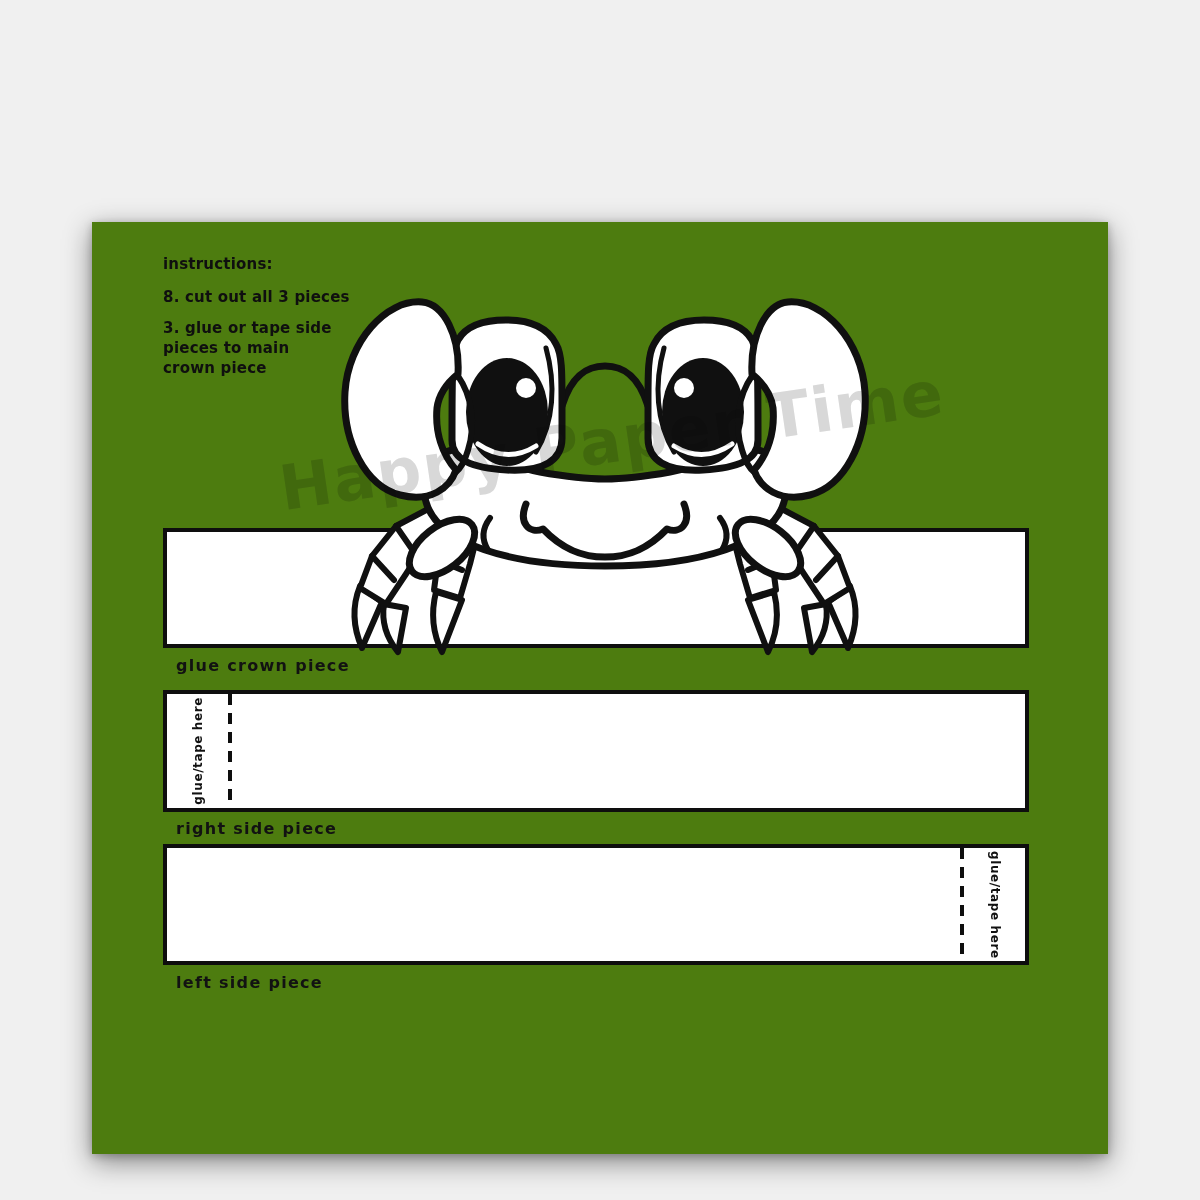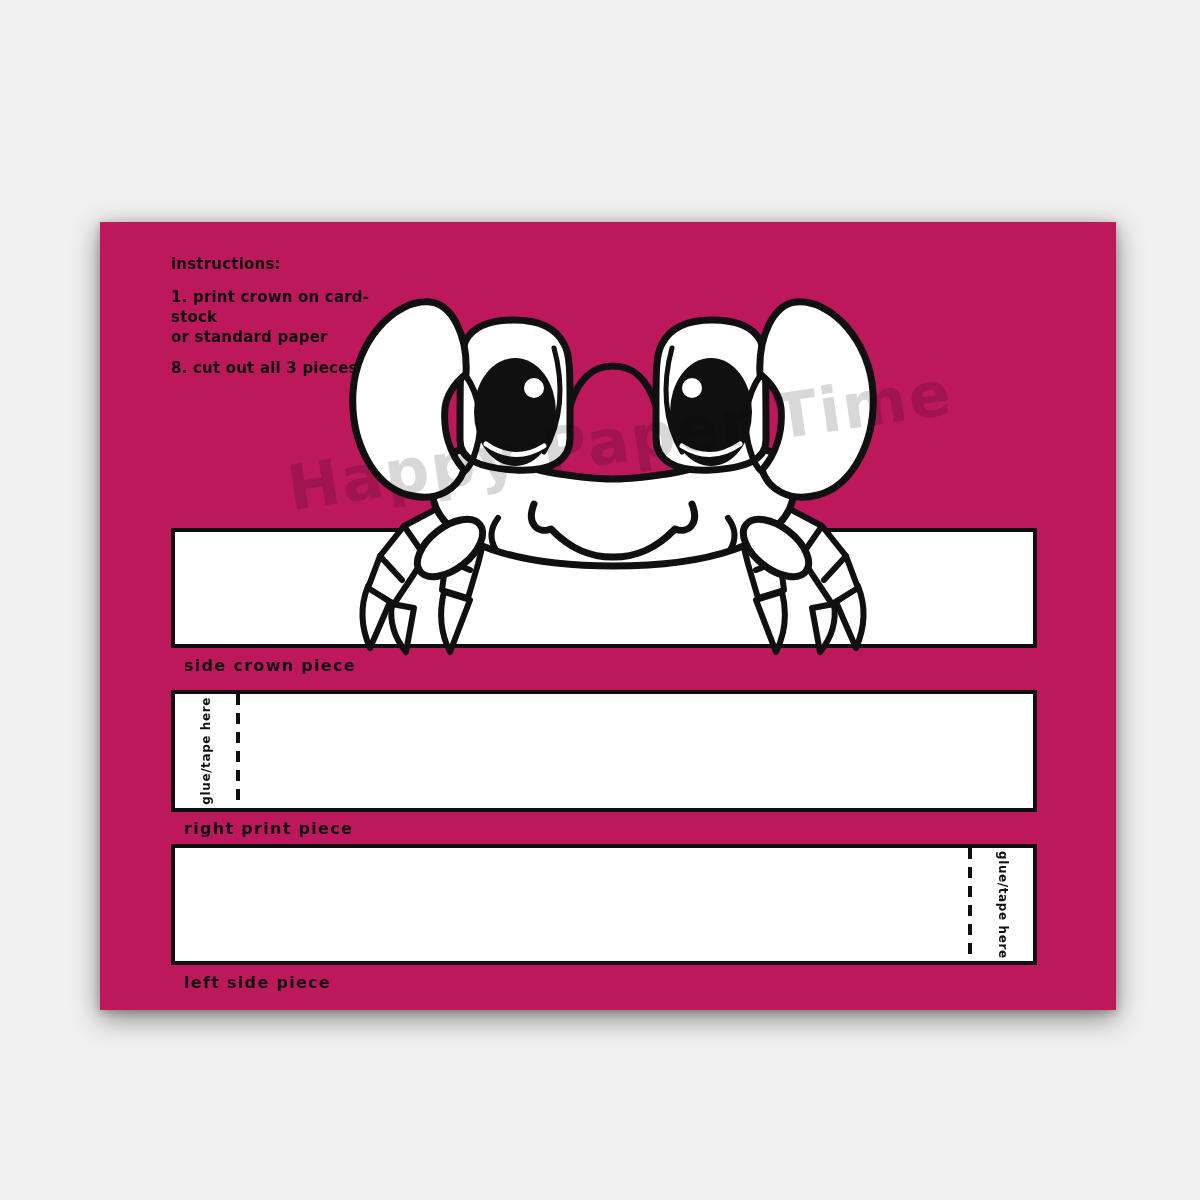--- a/index.html
+++ b/index.html
@@ -3,22 +3,22 @@
 <meta charset="utf-8">
 <style>
   html,body { margin:0; padding:0; }
   body {
     width:1200px; height:1200px; position:relative;
     background:#f0f0f0;
     font-family:"DejaVu Sans","Liberation Sans",sans-serif;
     overflow:hidden;
   }
   .paper {
-    position:absolute; left:100px; top:222px; width:1016px; height:788px;
-    background:#be185d;
+    position:absolute; left:92px; top:222px; width:1016px; height:932px;
+    background:#4d7c0f;
     box-shadow:0 8px 26px rgba(0,0,0,.45), 0 2px 8px rgba(0,0,0,.22);
   }
   
   .instructions {
     position:absolute; left:71px; top:32px; width:225px;
     color:#0f0f0f; font-weight:bold; font-size:15px; line-height:1.34;
     letter-spacing:.2px;
   }
   .instructions .title { margin:0 0 13px 0; }
   .instructions .step { margin:0 0 11px 0; white-space:pre-line; }
@@ -68,35 +68,36 @@
     mix-blend-mode:multiply; pointer-events:none;
   }
 </style>
 </head>
 <body>
 
 <div class="paper">
 
   <div class="instructions">
     <div class="title">instructions:</div>
-    <div class="step">1. print crown on card-stock
-or standard paper</div>
     <div class="step">8. cut out all 3 pieces</div>
+    <div class="step">3. glue or tape side
+pieces to main
+crown piece</div>
   </div>
 
   <div class="strip main"></div>
-  <div class="strip-label lbl-main">side crown piece</div>
+  <div class="strip-label lbl-main">glue crown piece</div>
 
   <div class="strip rightp">
     <div class="glue-zone at-left">
       <span class="glue-text rot-up">glue/tape here</span>
     </div>
     <div class="dash-line dl-left"></div>
   </div>
-  <div class="strip-label lbl-right">right print piece</div>
+  <div class="strip-label lbl-right">right side piece</div>
 
   <div class="strip leftp">
     <div class="glue-zone at-right">
       <span class="glue-text rot-down">glue/tape here</span>
     </div>
     <div class="dash-line dl-right"></div>
   </div>
   <div class="strip-label lbl-left">left side piece</div>
 
   <svg class="crab" viewBox="0 0 530 368" xmlns="http://www.w3.org/2000/svg">

